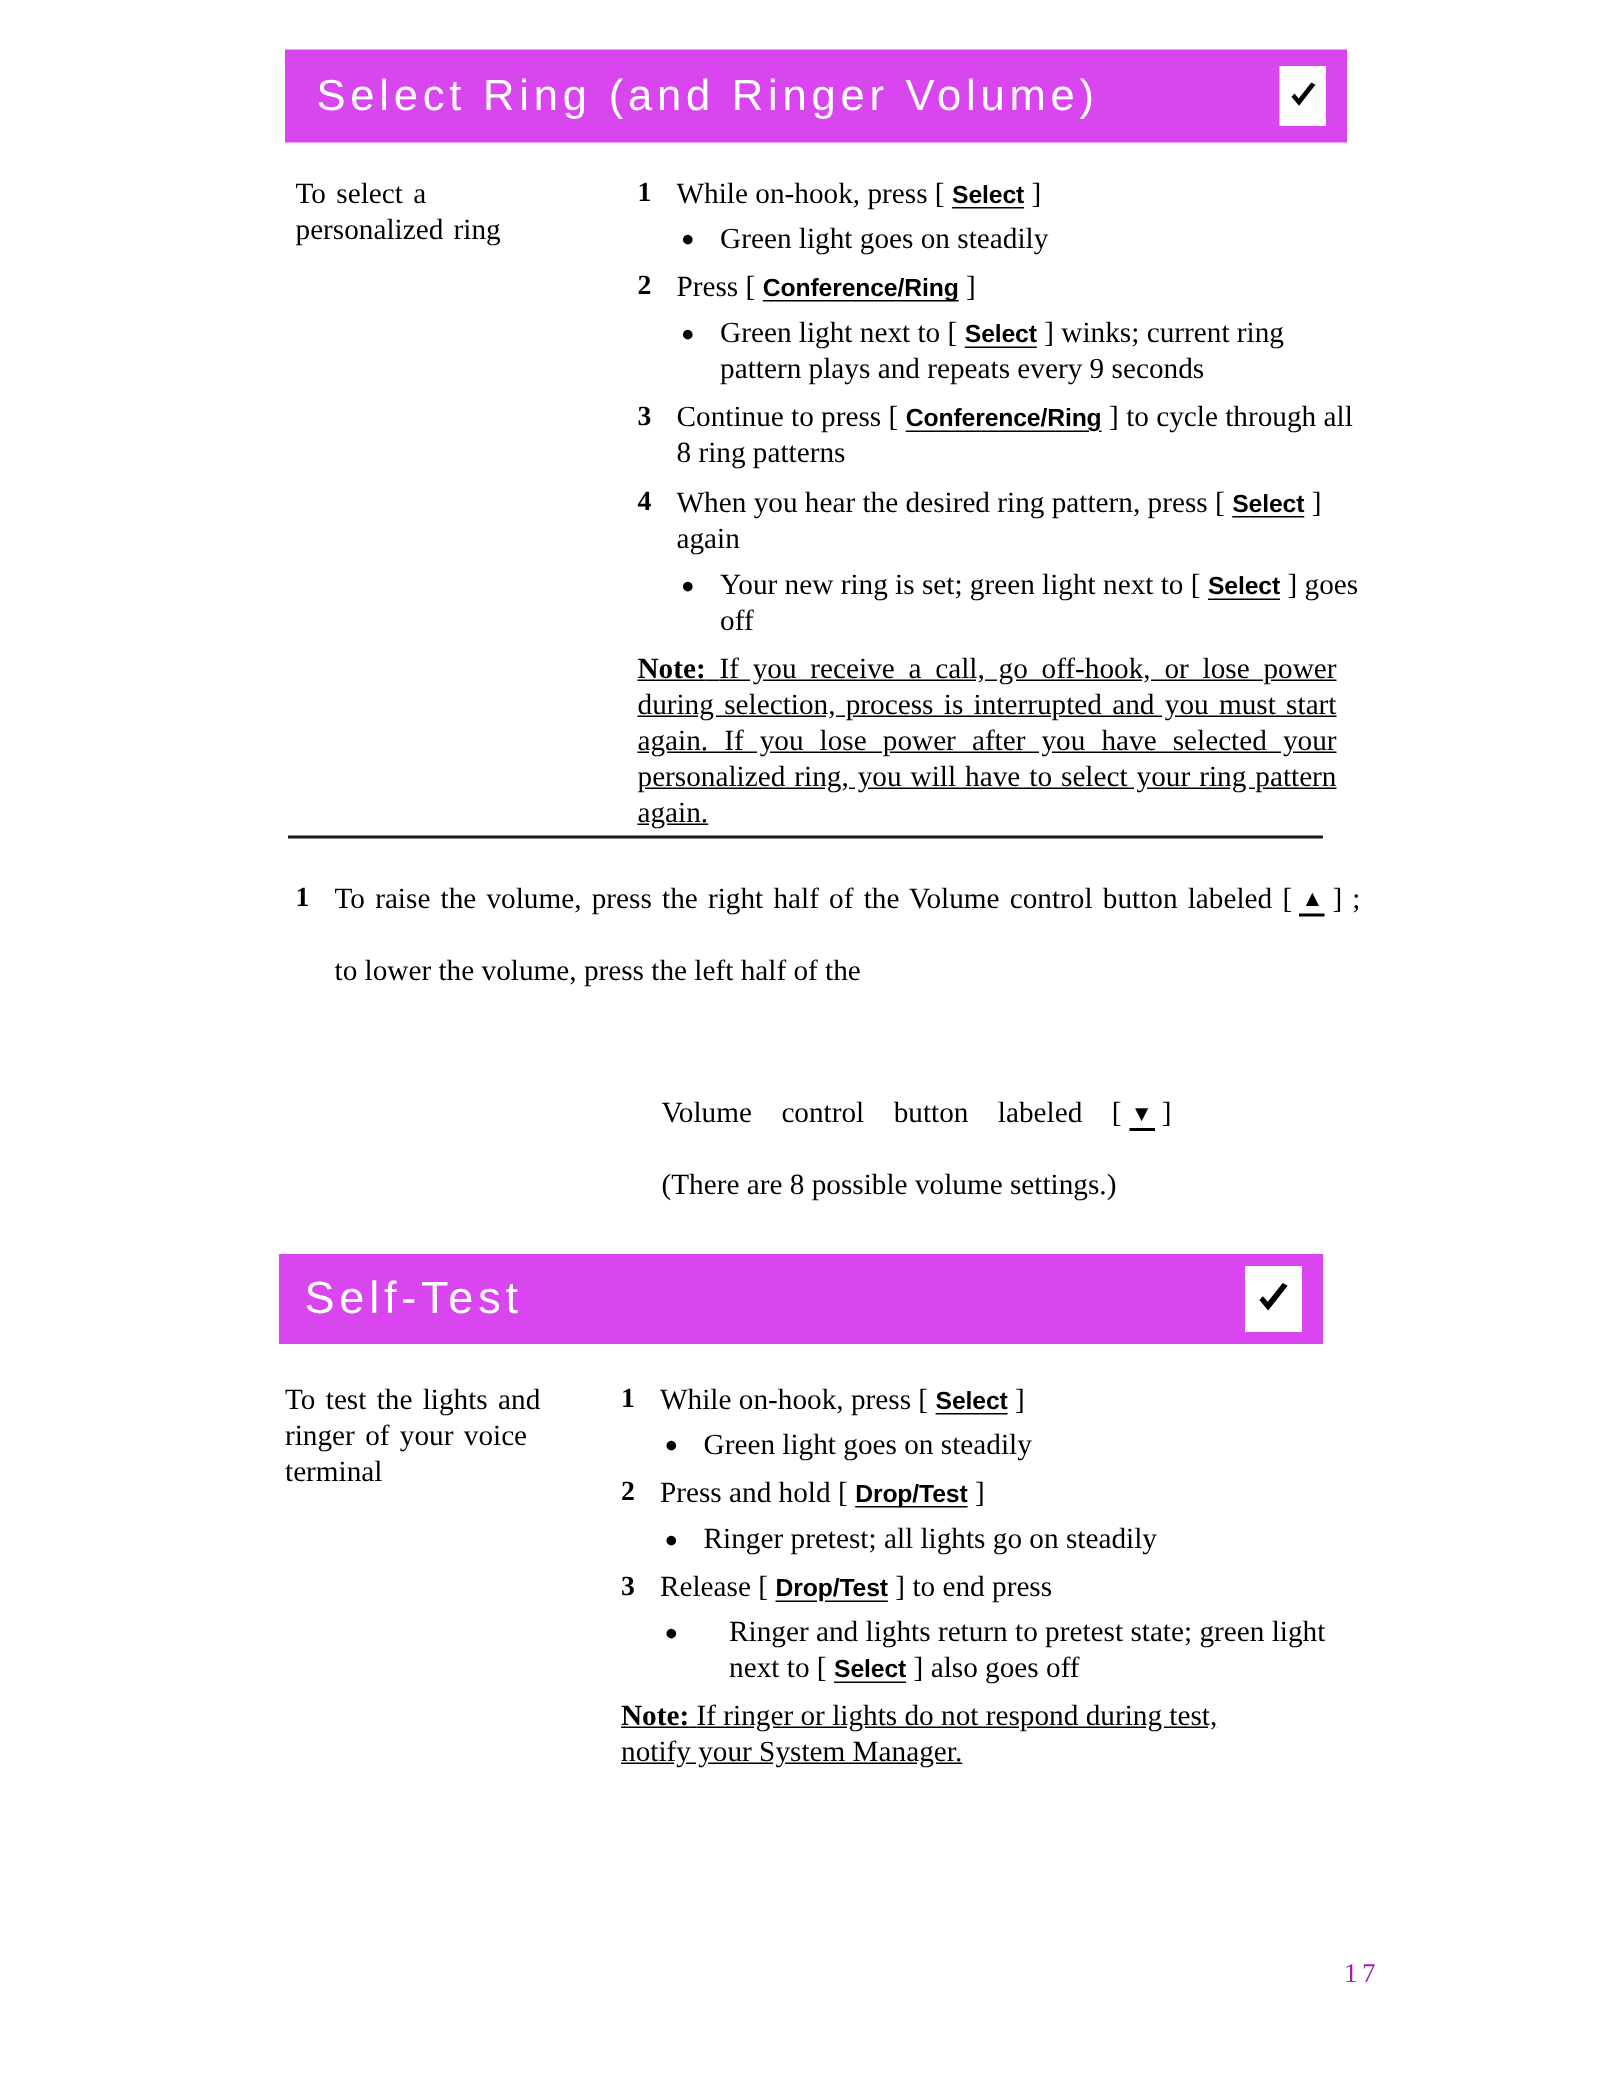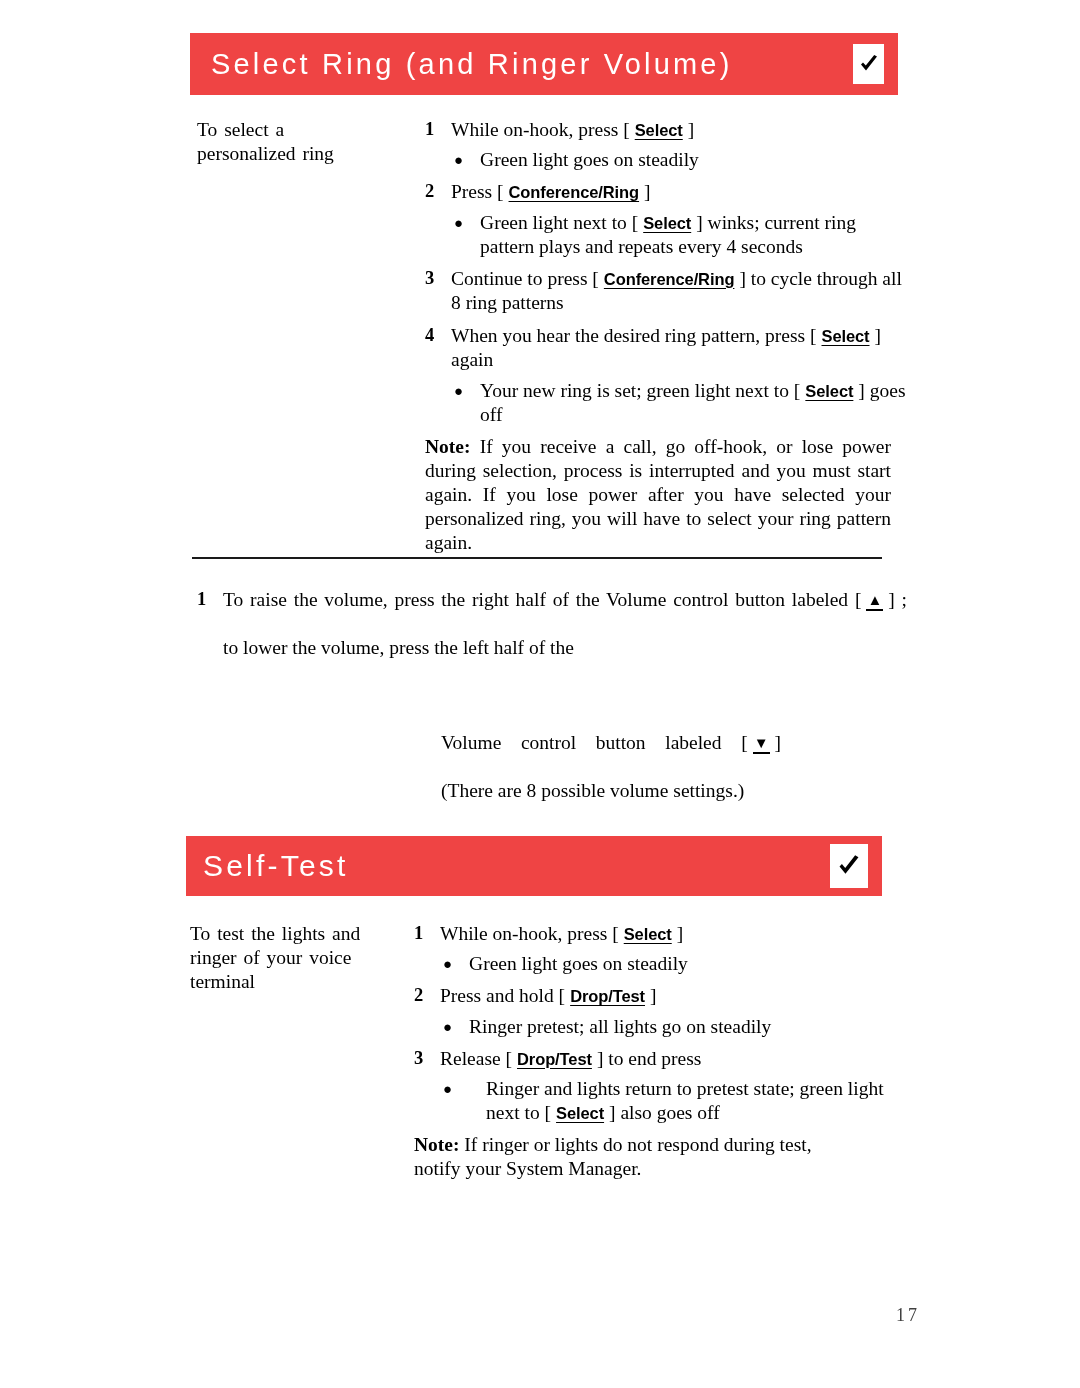--- a/index.html
+++ b/index.html
@@ -13,21 +13,21 @@
     height: 1388px;
     position: relative;
     font-family: "Liberation Serif", "DejaVu Serif", serif;
     color: #000000;
     overflow: hidden;
   }
 
   
   .section-bar {
     position: absolute;
-    background: #ef4444;
+    background: #d946ef;
     display: flex;
     align-items: center;
     justify-content: space-between;
   }
   .section-bar .bar-title {
     font-family: "Liberation Sans", "DejaVu Sans", sans-serif;
     color: #ffffff;
     font-weight: 400;
     letter-spacing: 3.2px;
     white-space: nowrap;
@@ -107,20 +107,21 @@
   .bullet-text {
     flex: 1 1 auto;
     font-size: 19.5px;
     line-height: 1.24;
   }
 
   .note {
     font-size: 19.5px;
     line-height: 1.235;
     text-align: justify;
+    text-decoration: underline;
   }
   .note b { font-weight: bold; }
 
   
   .key {
     font-family: "Liberation Sans", "DejaVu Sans", sans-serif;
     font-weight: bold;
     font-size: 16.5px;
     text-decoration: underline;
     text-underline-offset: 2.5px;
@@ -168,21 +169,21 @@
   }
   .justify-spread { text-align: justify; }
   .justify-spread::after { content: ""; display: inline-block; width: 100%; }
 
   #page-number {
     position: absolute;
     right: 160px;
     bottom: 62px;
     font-size: 18px;
     letter-spacing: 3px;
-    color: #404040;
+    color: #a21caf;
   }
 
   .num-w { display: inline-block; width: 26px; }
   .gap { display: inline-block; width: 5px; }
 </style>
 </head>
 <body>
 
 <div class="section-bar" id="bar-select-ring">
   <div class="bar-title">Select Ring (and Ringer Volume)</div>
@@ -215,21 +216,21 @@
 
     <div class="step">
       <div class="step-num num-w">2</div>
       <div class="step-body">
         <span>Press [</span><span class="gap"></span><span class="key">Conference/Ring</span><span class="gap"></span><span>]</span>
       </div>
     </div>
     <div class="bullet-row" style="margin:6px 0 8px 29px;">
       <div class="bullet-dot">●</div>
       <div class="bullet-text" style="margin-left:17px;">
-        <span>Green light next to [</span><span class="gap"></span><span class="key">Select</span><span class="gap"></span><span>] winks; current ring pattern plays and repeats every 4 seconds</span>
+        <span>Green light next to [</span><span class="gap"></span><span class="key">Select</span><span class="gap"></span><span>] winks; current ring pattern plays and repeats every 9 seconds</span>
       </div>
     </div>
 
     <div class="step" style="margin-bottom:9px;">
       <div class="step-num num-w">3</div>
       <div class="step-body" style="width:470px;">
         <span>Continue to press [</span><span class="gap"></span><span class="key">Conference/Ring</span><span class="gap"></span><span>] to cycle through all 8 ring patterns</span>
       </div>
     </div>
 

